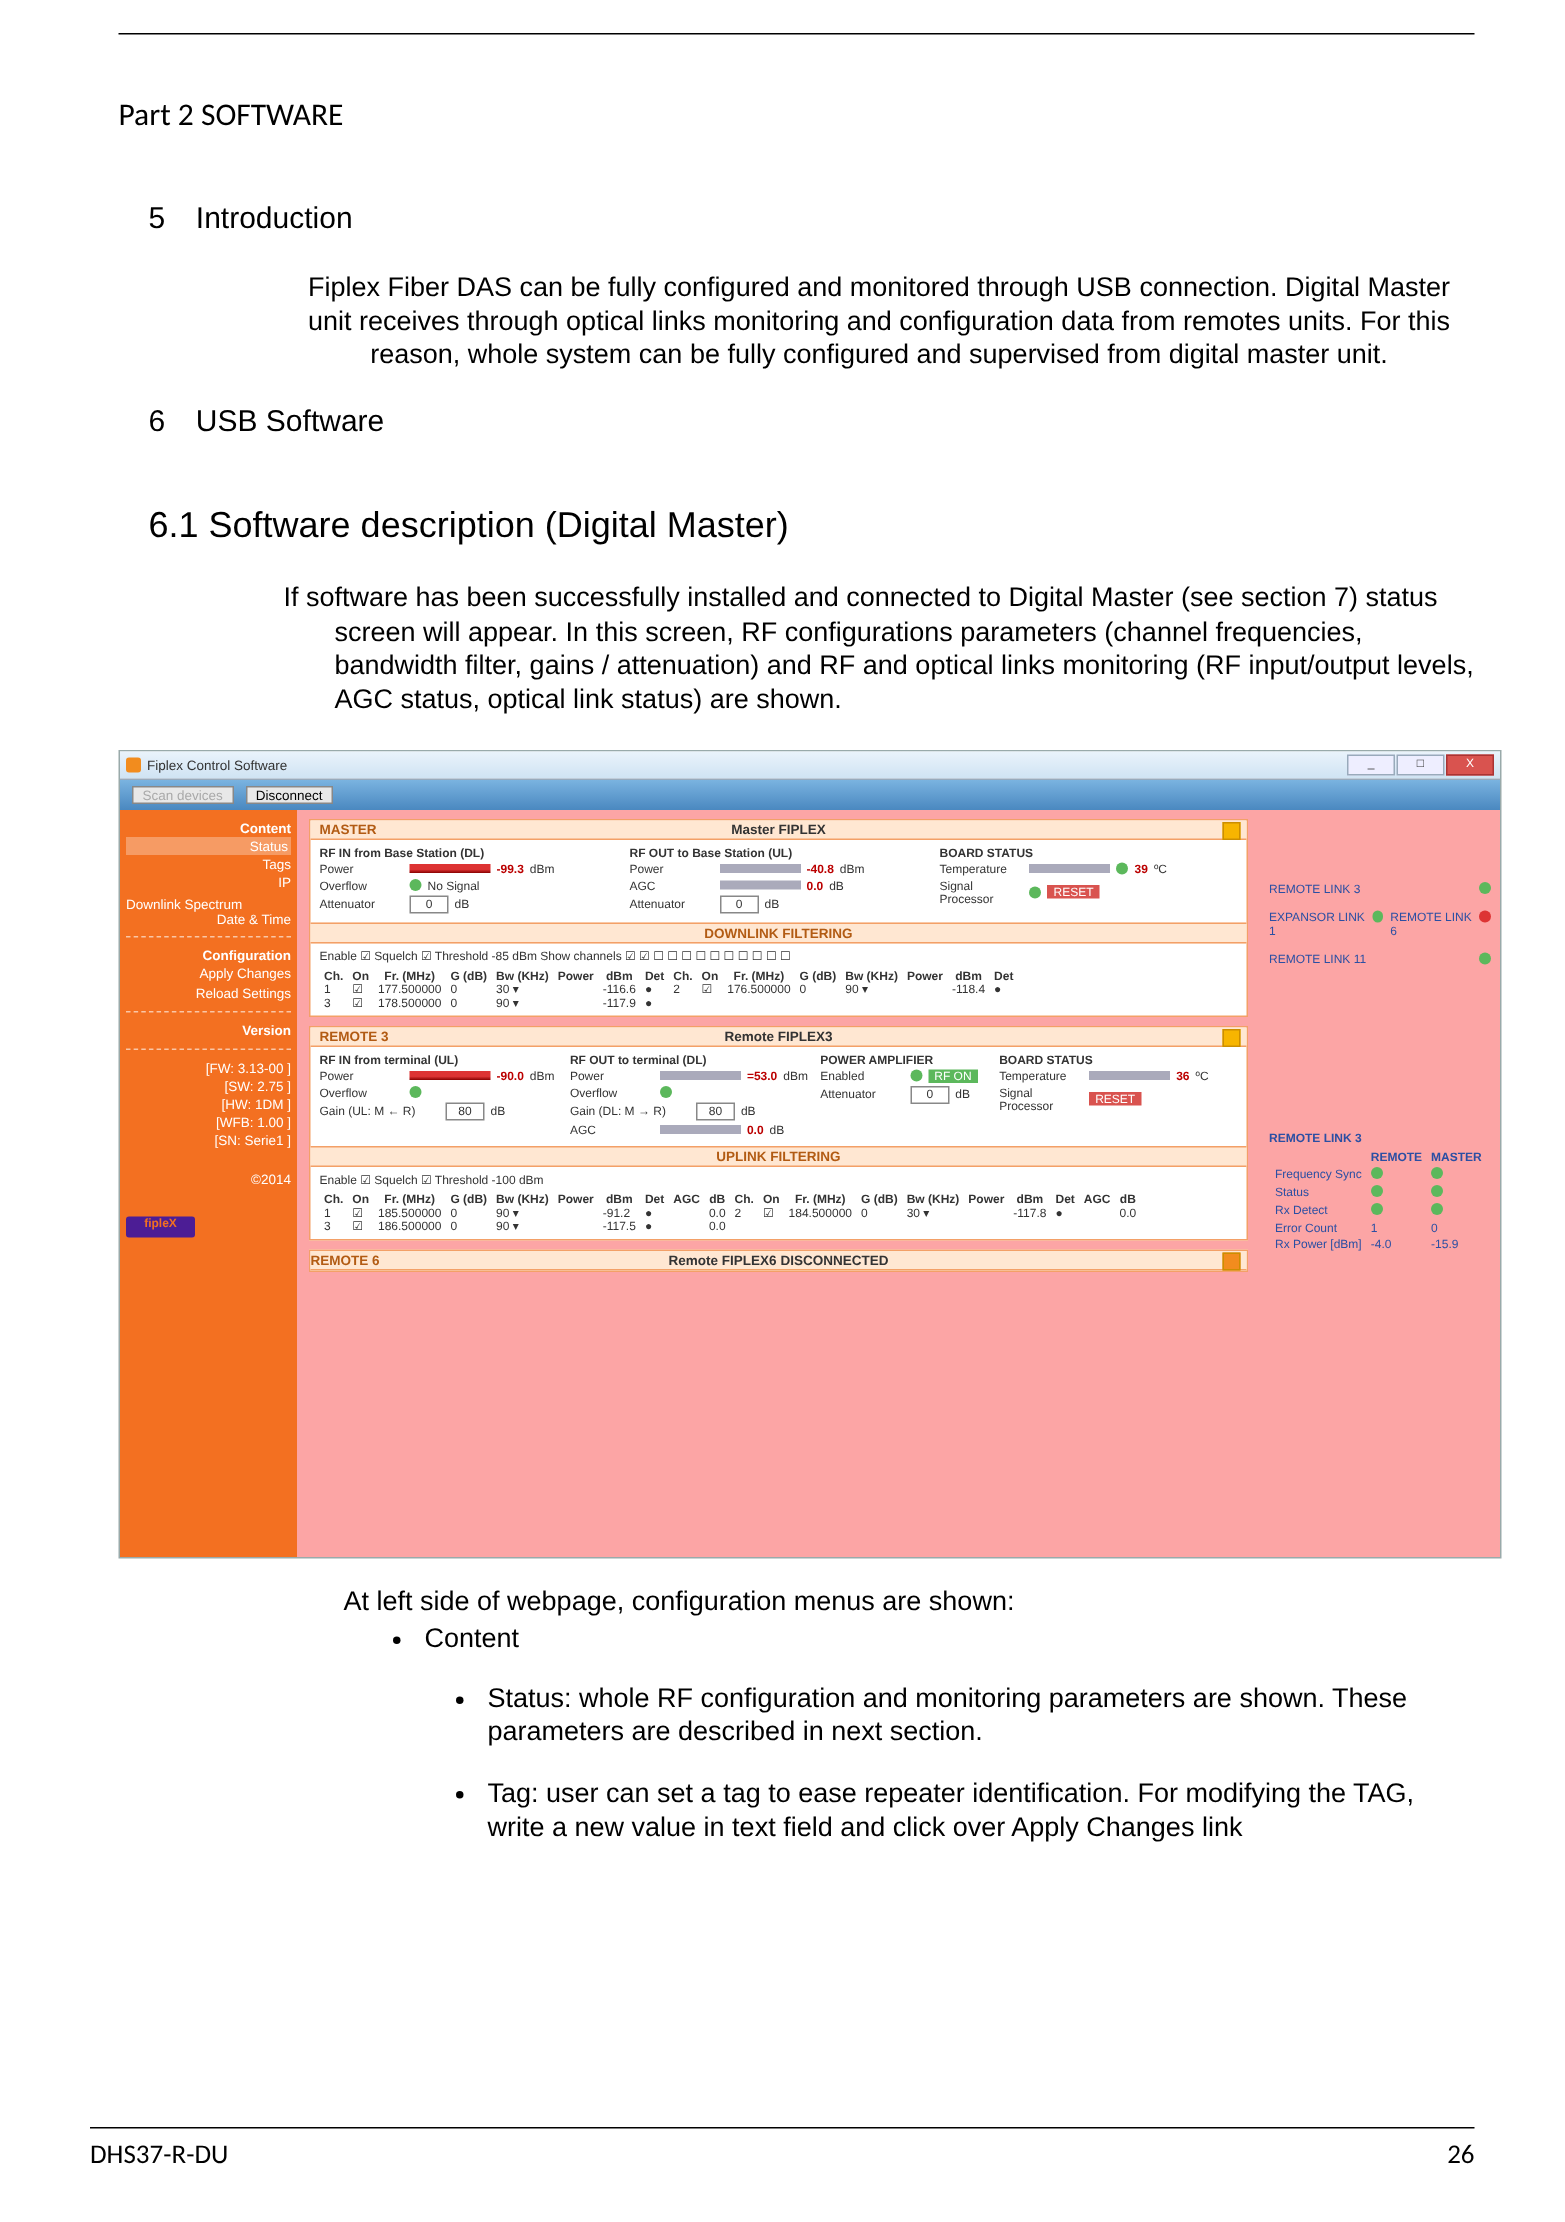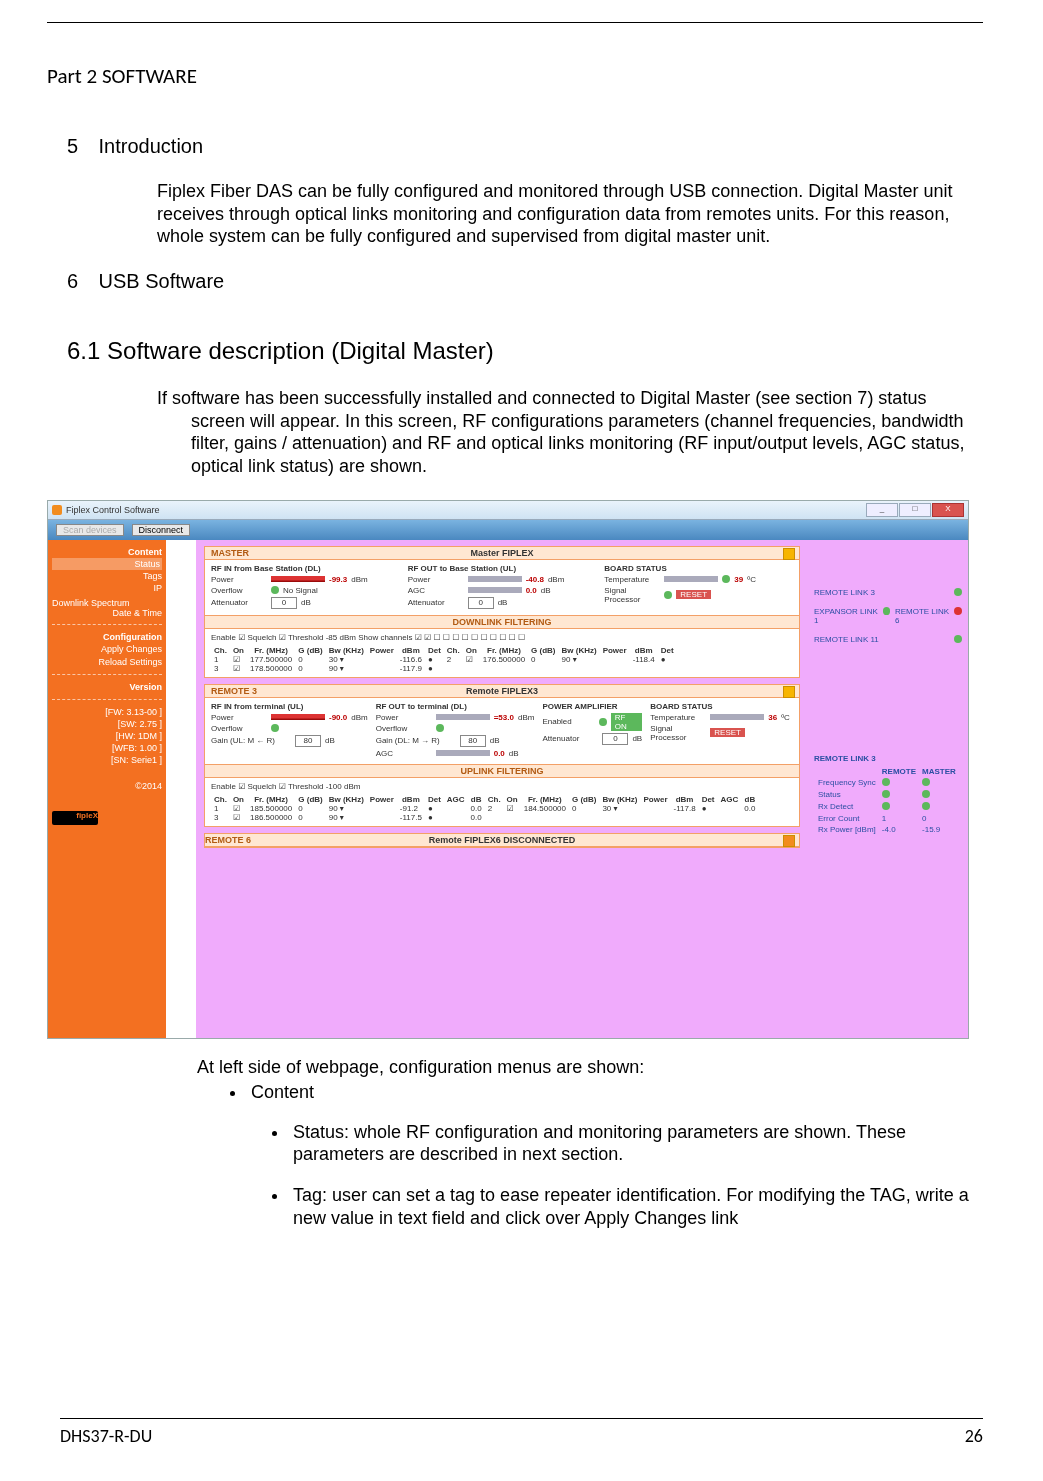--- a/index.html
+++ b/index.html
@@ -6,21 +6,21 @@
     font-family: Arial, Helvetica, sans-serif;
     margin: 0;
     width: 1043px;
     background: #fff;
     color: #000;
   }
   .page {
     width: 1043px;
     height: 1481px;
     box-sizing: border-box;
-    padding: 22px 60px 20px 47px;
+    padding: 22px 60px 20px 79px;
     position: relative;
   }
   .top-rule {
     border-top: 1.5px solid #000;
     margin-bottom: 40px;
   }
   .part-title {
     font-size: 21px;
     font-family: Calibri, Arial, sans-serif;
     margin-bottom: 46px;
@@ -34,20 +34,21 @@
     width: 26px;
   }
   .heading-l2 {
     font-size: 24px;
     margin: 44px 0 22px 20px;
   }
   .body-para {
     font-size: 18px;
     margin: 0 0 22px 110px;
     line-height: 1.26;
+    text-align: center;
   }
   .body-indent {
     font-size: 18px;
     margin: 0 0 22px 110px;
     padding-left: 34px;
     text-indent: -34px;
     line-height: 1.26;
   }
   
   .app-window {
@@ -78,22 +79,22 @@
   .cmdbar button{font-size:9px;padding:0 6px;background:#e8e8e8;border:1px solid #888;}
   .comline{height:14px;background:#e8eef5;padding:0 8px;font-size:9px;border-bottom:1px solid #bbb; display:flex; align-items:center;}
   .comline b{font-size:9px;}
   .bigtitle{height:26px;background:#5a9ad0;color:#7d1111;font-weight:bold;font-size:16px;letter-spacing:1px;text-align:center;padding-top:4px;font-family:Verdana,Arial;position:relative;}
   .bigtitle .time{position:absolute;right:12px;top:6px;color:#2b4fa3;font-size:9px;font-weight:normal;letter-spacing:0;}
   .app-body{display:flex;height:498px;}
   .sidebar{width:110px;background:#f37021;color:#fff;font-size:9px;padding:6px 4px;}
   .sidebar .grp{margin-bottom:4px;text-align:right;line-height:1.35;}
   .sidebar .divider{border-top:1px dashed rgba(255,255,255,.6);margin:6px 0;}
   .sidebar .sel{background:rgba(255,255,255,.3);padding:0 2px;}
-  .sidebar .flogo{margin-top:20px;width:46px;height:14px;background:#000000;color:#f37021;font-weight:bold;text-align:right;font-size:8px;border-radius:2px;}
-  .main-area{flex:1;background:#f0abfc;position:relative;overflow:hidden;margin-left:30px;}
+  .sidebar .flogo{margin-top:20px;width:46px;height:14px;background:#4c1d95;color:#f37021;font-weight:bold;text-align:center;font-size:8px;border-radius:2px;}
+  .main-area{flex:1;background:#fca5a5;position:relative;overflow:hidden;}
   .panel{margin:6px 8px;border:1px solid #f3a067;background:#fff;}
   .panel .phead{background:#ffe7d2;border-bottom:1px solid #f3a067;font-size:9px;font-weight:bold;text-align:center;padding:1px 0;position:relative;}
   .panel .phead .y{position:absolute;right:4px;top:1px;width:10px;height:10px;background:#f7b500;border:1px solid #cc8e00;}
   .orange-row{background:#ffe7d2;border-top:1px solid #f3a067;border-bottom:1px solid #f3a067;font-size:9px;font-weight:bold;text-align:center;color:#b25b13;padding:1px 0;}
   .pbody{padding:4px 6px;font-size:8px;display:flex;gap:8px;}
   .col{flex:1;}
   .col h6{margin:0 0 2px 0;font-size:8px;font-weight:bold;}
   .row{display:flex;align-items:center;gap:4px;margin-bottom:2px;}
   .row .lbl{width:56px;}
   .bar{width:54px;height:6px;background:#aab;}

